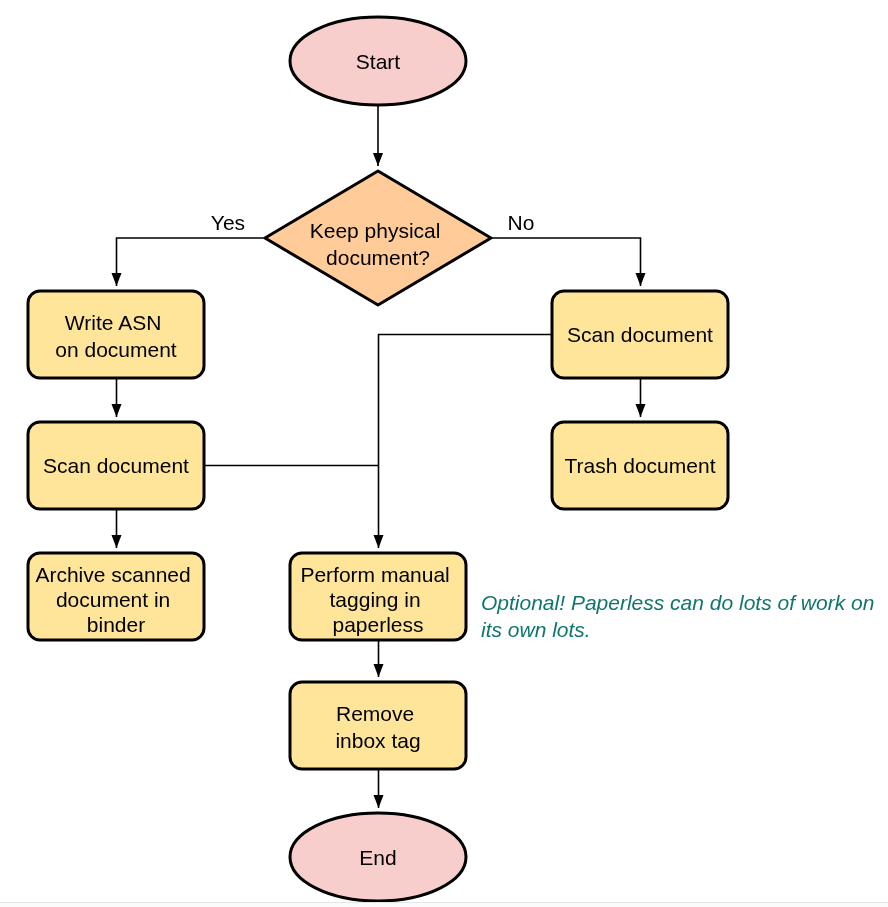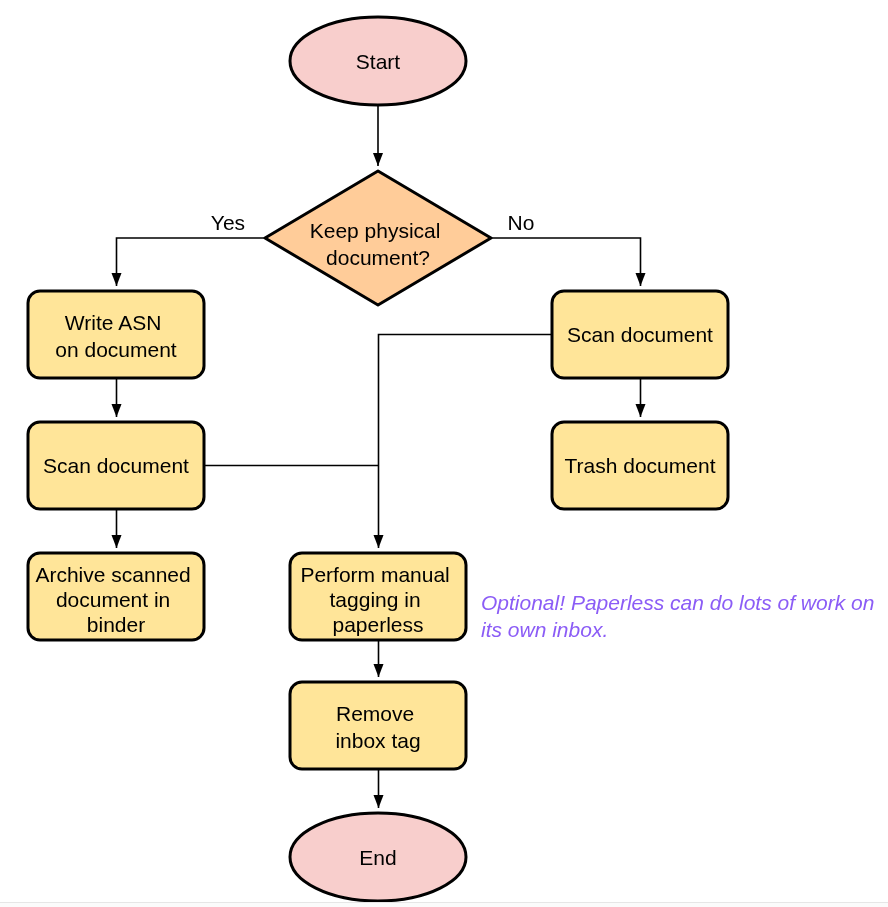--- a/index.html
+++ b/index.html
@@ -34,21 +34,21 @@
 
   .annotation {
     position: absolute;
     left: 481px;
     top: 589px;
     width: 407px;
     font-family: "Liberation Sans", sans-serif;
     font-style: italic;
     font-size: 21px;
     line-height: 27px;
-    color: #8b5cf6;
+    color: #0f766e;
     white-space: nowrap;
   }
 
   .bottom-strip {
     position: absolute;
     left: 0;
     top: 902px;
     width: 888px;
     height: 5px;
     background: #fbfbfb;
@@ -156,18 +156,18 @@
     </g>
 
     <g>
       <ellipse class="shape terminal" cx="378" cy="857" rx="88" ry="44"></ellipse>
       <text class="node-label" x="378" y="865">End</text>
     </g>
   </svg>
 
   <div class="annotation">
     <div>Optional! Paperless can do lots of work on</div>
-    <div>its own inbox.</div>
+    <div>its own lots.</div>
   </div>
 
   <div class="bottom-strip"></div>
 
 </div>
 
 </body></html>

